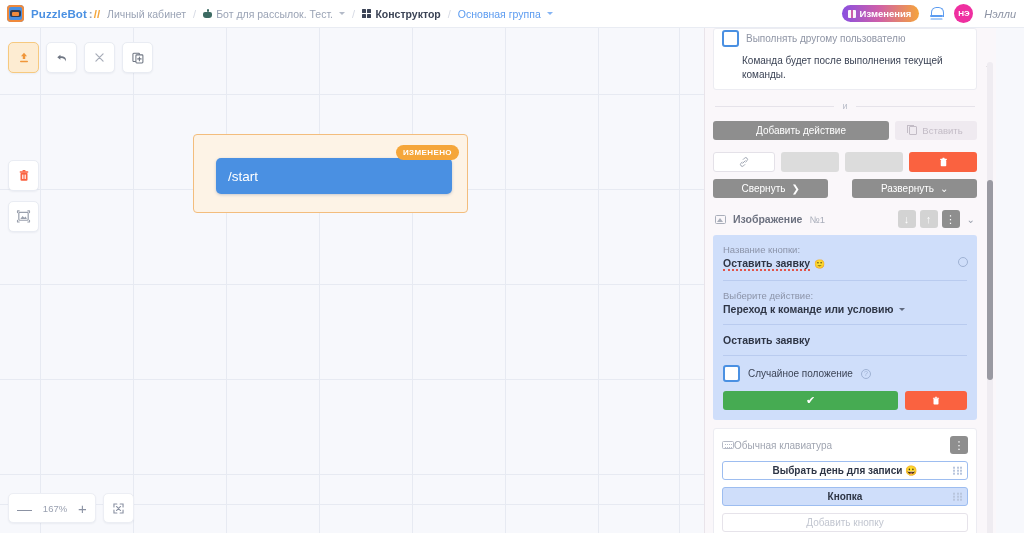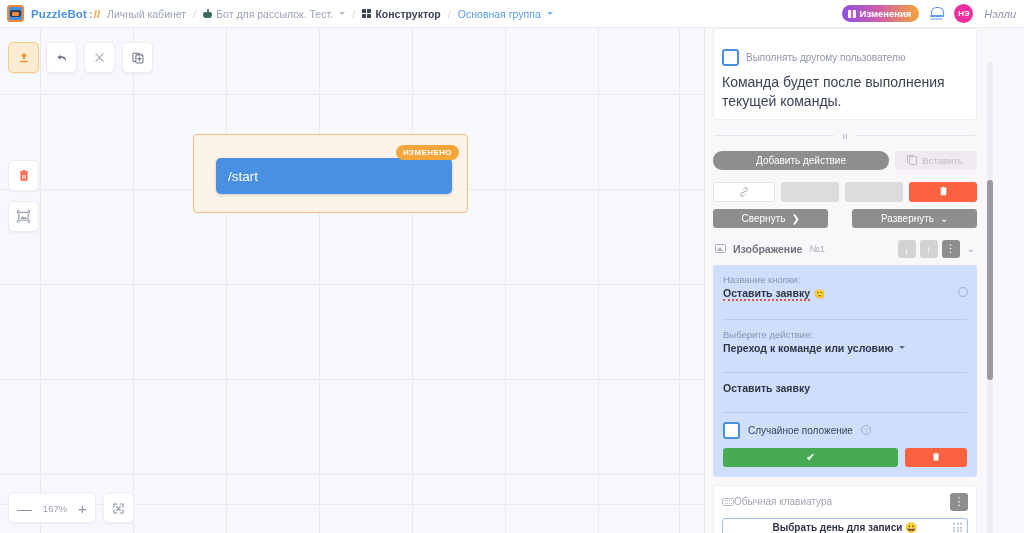--- a/index.html
+++ b/index.html
@@ -149,42 +149,42 @@
 
   
   .panel {
     position: absolute; top: 28px; right: 0; width: 292px; height: 505px;
     background: #faf7fa; border-left: 1px solid #e9e4ea; overflow: hidden;
   }
   .panel-inner { position: absolute; left: 0; top: 0; width: 280px; padding: 0 8px; }
 
   .cmd-card {
     background: #fff; border: 1px solid #ececf2; border-radius: 3px;
-    margin-top: 0px; padding: 20px 8px 8px;
+    margin-top: 0px; padding: 1px 8px 8px;
   }
   .chk-row { display: flex; align-items: center; gap: 7px; }
   .chk {
     width: 17px; height: 17px; border: 2px solid #4a90e2; border-radius: 3px;
     background: #fff; flex: 0 0 auto; cursor: pointer;
   }
   .chk-lbl { font-size: 10px; color: #8f95a5; }
-  .cmd-note { font-size: 14px; color: #3b4355; margin-top: 7px; line-height: 1.35; }
+  .cmd-note { font-size: 10px; color: #3b4355; margin-top: 7px; line-height: 1.35; margin-left: 20px; }
 
   .and-divider {
     display: flex; align-items: center; gap: 8px; margin: 11px 2px 10px;
     color: #b8bcc8; font-size: 9px;
   }
   .and-divider::before, .and-divider::after {
     content: ""; flex: 1 1 auto; height: 1px; background: #e6e3ea;
   }
 
   .row-gap { display: flex; gap: 6px; }
   .btn-gray {
     flex: 1 1 auto; height: 19px; background: #8e8e8e; color: #fff;
-    font-size: 10px; border: none; border-radius: 9px; cursor: pointer;
+    font-size: 10px; border: none; border-radius: 3px; cursor: pointer;
     display: flex; align-items: center; justify-content: center;
   }
   .btn-paste {
     width: 82px; height: 19px; background: #efeaf0; color: #c3bcc6;
     font-size: 9.5px; border: none; border-radius: 3px; cursor: pointer;
     display: flex; align-items: center; justify-content: center; gap: 5px;
   }
   .copy-ico { width:8px;height:9px;border:1.3px solid #c3bcc6;border-radius:1px;position:relative;}
   .copy-ico::after{content:"";position:absolute;left:-3px;top:-2px;width:6px;height:7px;border:1.3px solid #c3bcc6;border-right:none;border-bottom:none;}
 
@@ -227,21 +227,21 @@
   .img-ico::after{content:"";position:absolute;left:1.2px;bottom:.8px;width:0;height:0;border-left:3px solid transparent;border-right:3px solid transparent;border-bottom:4px solid #a9aeba;}
 
   
   .blue-card {
     margin-top: 7px; background: #cfdefa; border-radius: 3px; padding: 9px 10px 10px;
     position: relative;
   }
   .fld-label { font-size: 9.5px; color: #8b93a8; margin-bottom: 2px; }
   .fld-value {
     font-size: 10.5px; color: #2e3545; font-weight: bold;
-    border-bottom: 1px solid #b9cbef; padding-bottom: 18px; margin-bottom: 9px;
+    border-bottom: 1px solid #b9cbef; padding-bottom: 9px; margin-bottom: 9px;
     display: flex; align-items: center; gap: 4px;
   }
   .misspell { border-bottom: 2px dotted #e0544a; }
   .smiley-in { font-size: 9px; }
   .smiley-right {
     position: absolute; right: 9px; top: 22px; width: 10px; height: 10px;
     border-radius: 50%; border: 1.3px solid #9fb2d4;
   }
   .rand-row { display: flex; align-items: center; gap: 8px; margin-top: 2px; }
   .help-ico {
@@ -530,20 +530,34 @@
               <i></i>
               <i></i>
               <i></i>
               <i></i>
               <i></i>
               <i></i>
               <i></i>
               <i></i>
             </span>
         </div>
+        <div class="kb-btn blue">
+          <span>Кнопка</span>
+          <span class="drag-dots">
+              <i></i>
+              <i></i>
+              <i></i>
+              <i></i>
+              <i></i>
+              <i></i>
+              <i></i>
+              <i></i>
+              <i></i>
+            </span>
+        </div>
 
         <div class="kb-add">Добавить кнопку</div>
 
       </div>
 
     </div>
 
     <div class="scroll-arrow">▲</div>
     <div class="scrollbar">
       <div class="scroll-thumb"></div>

